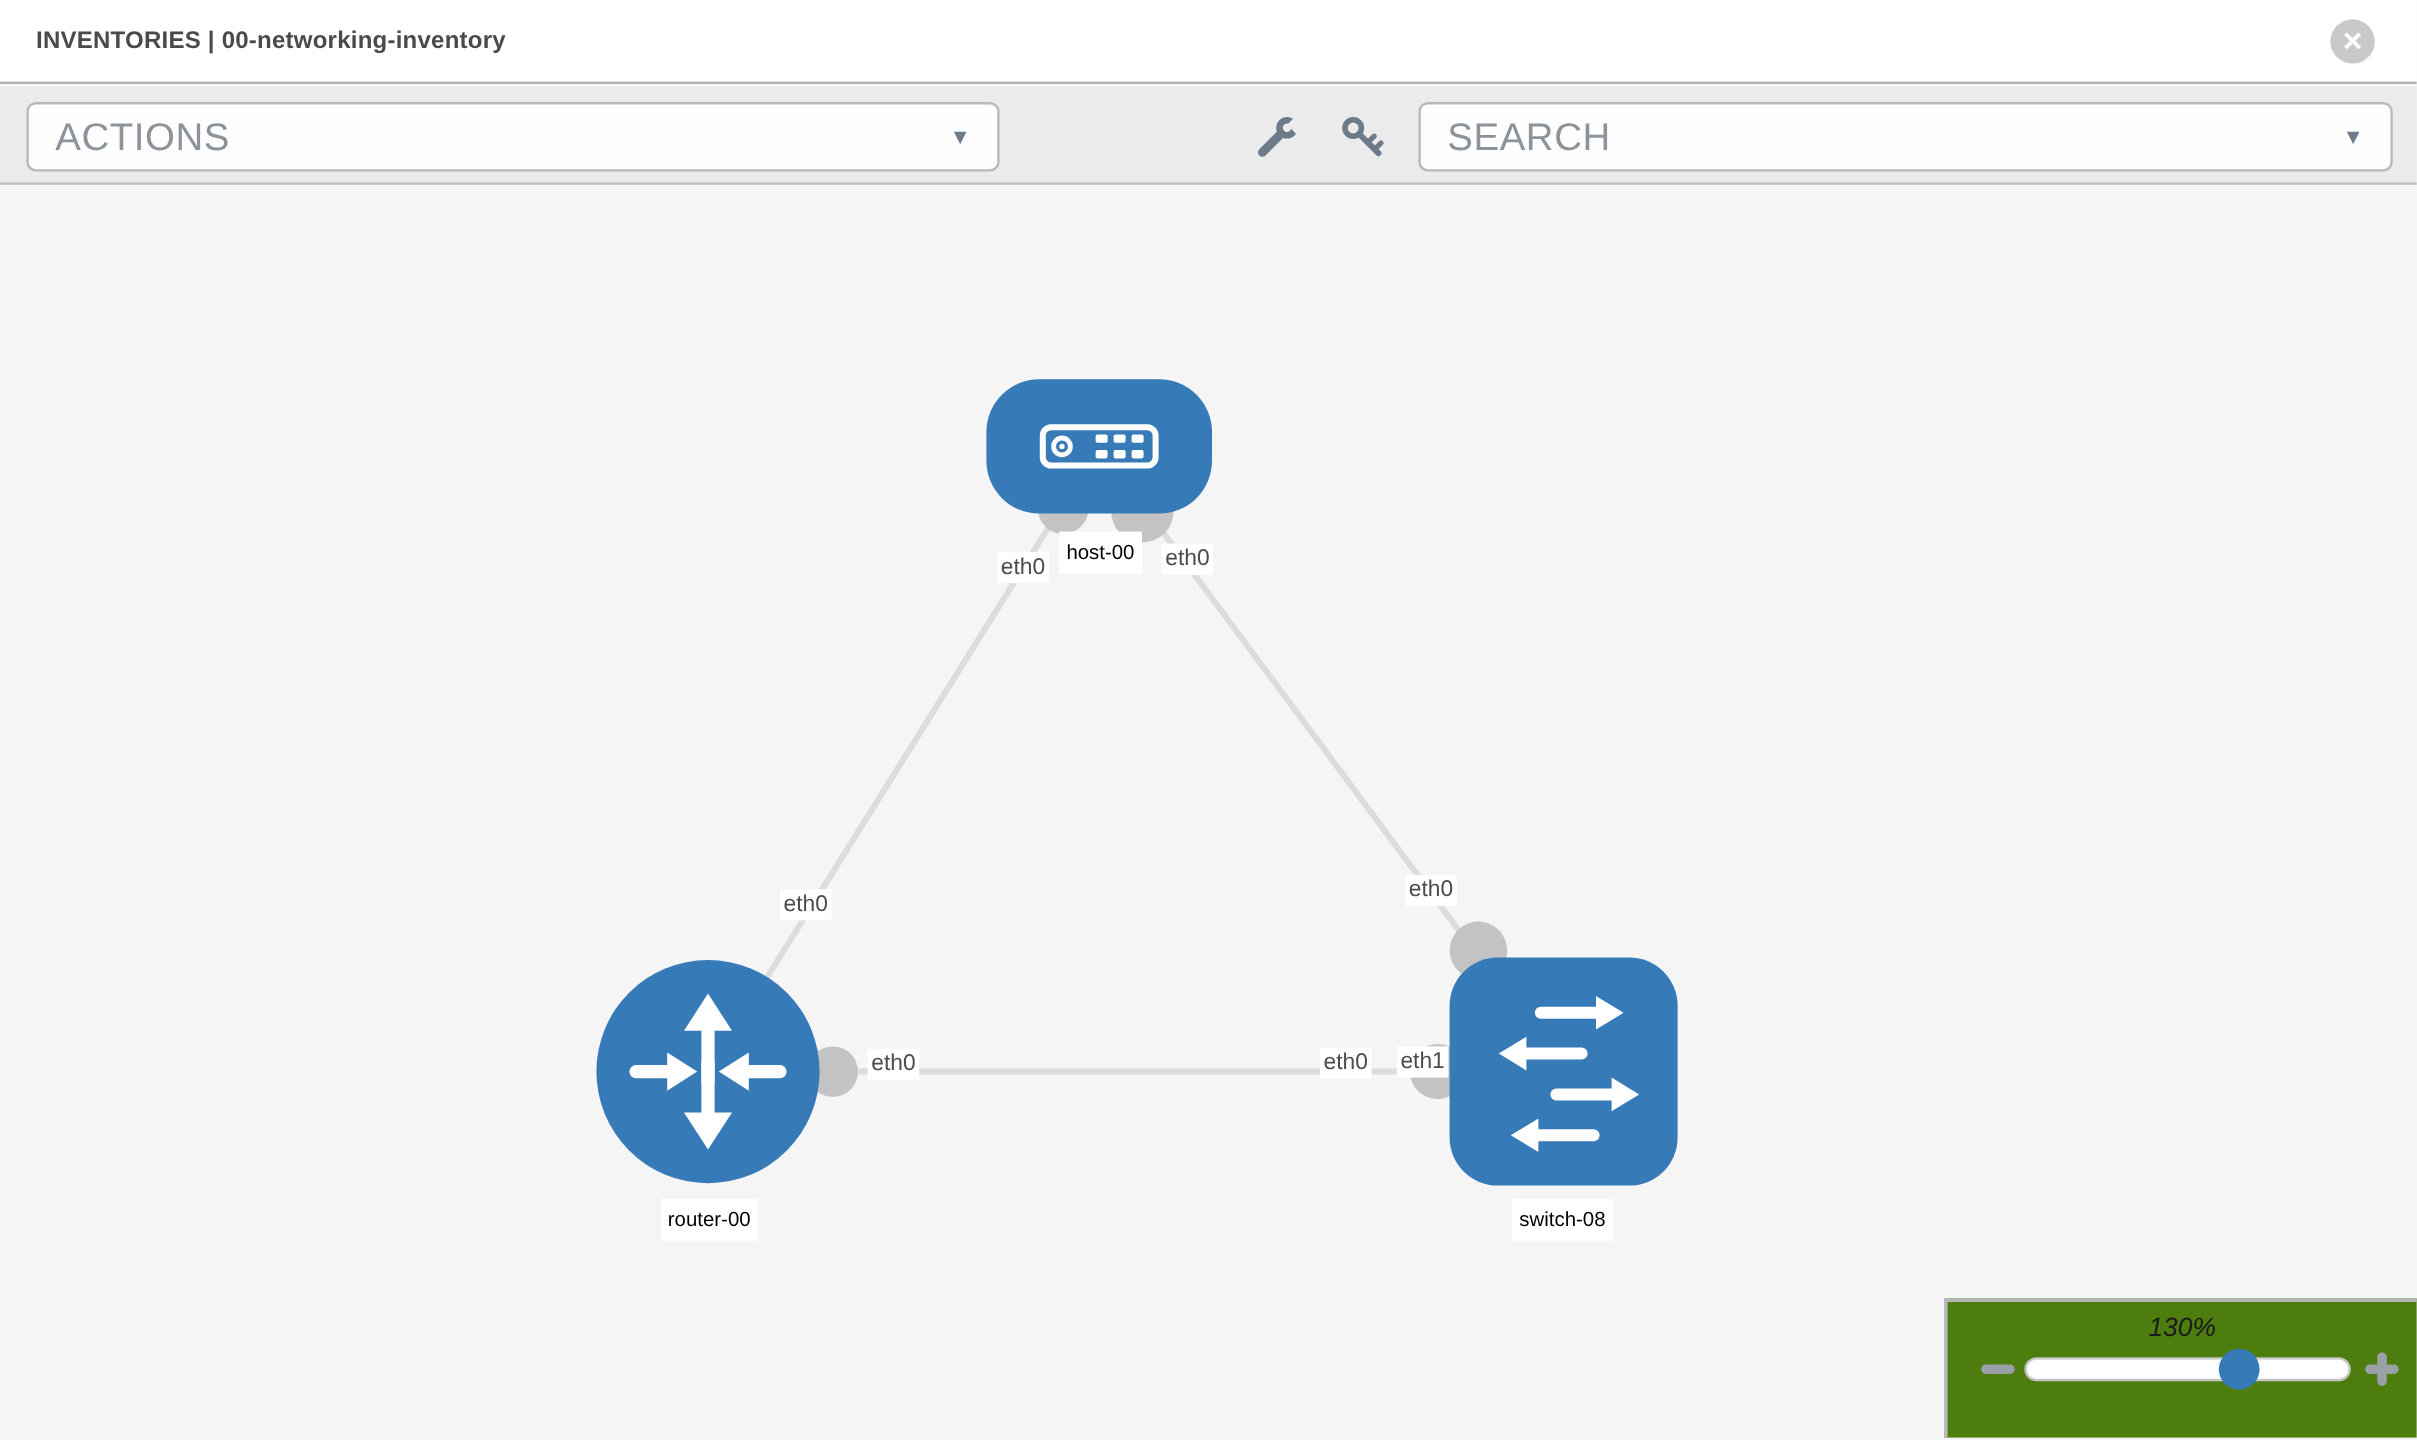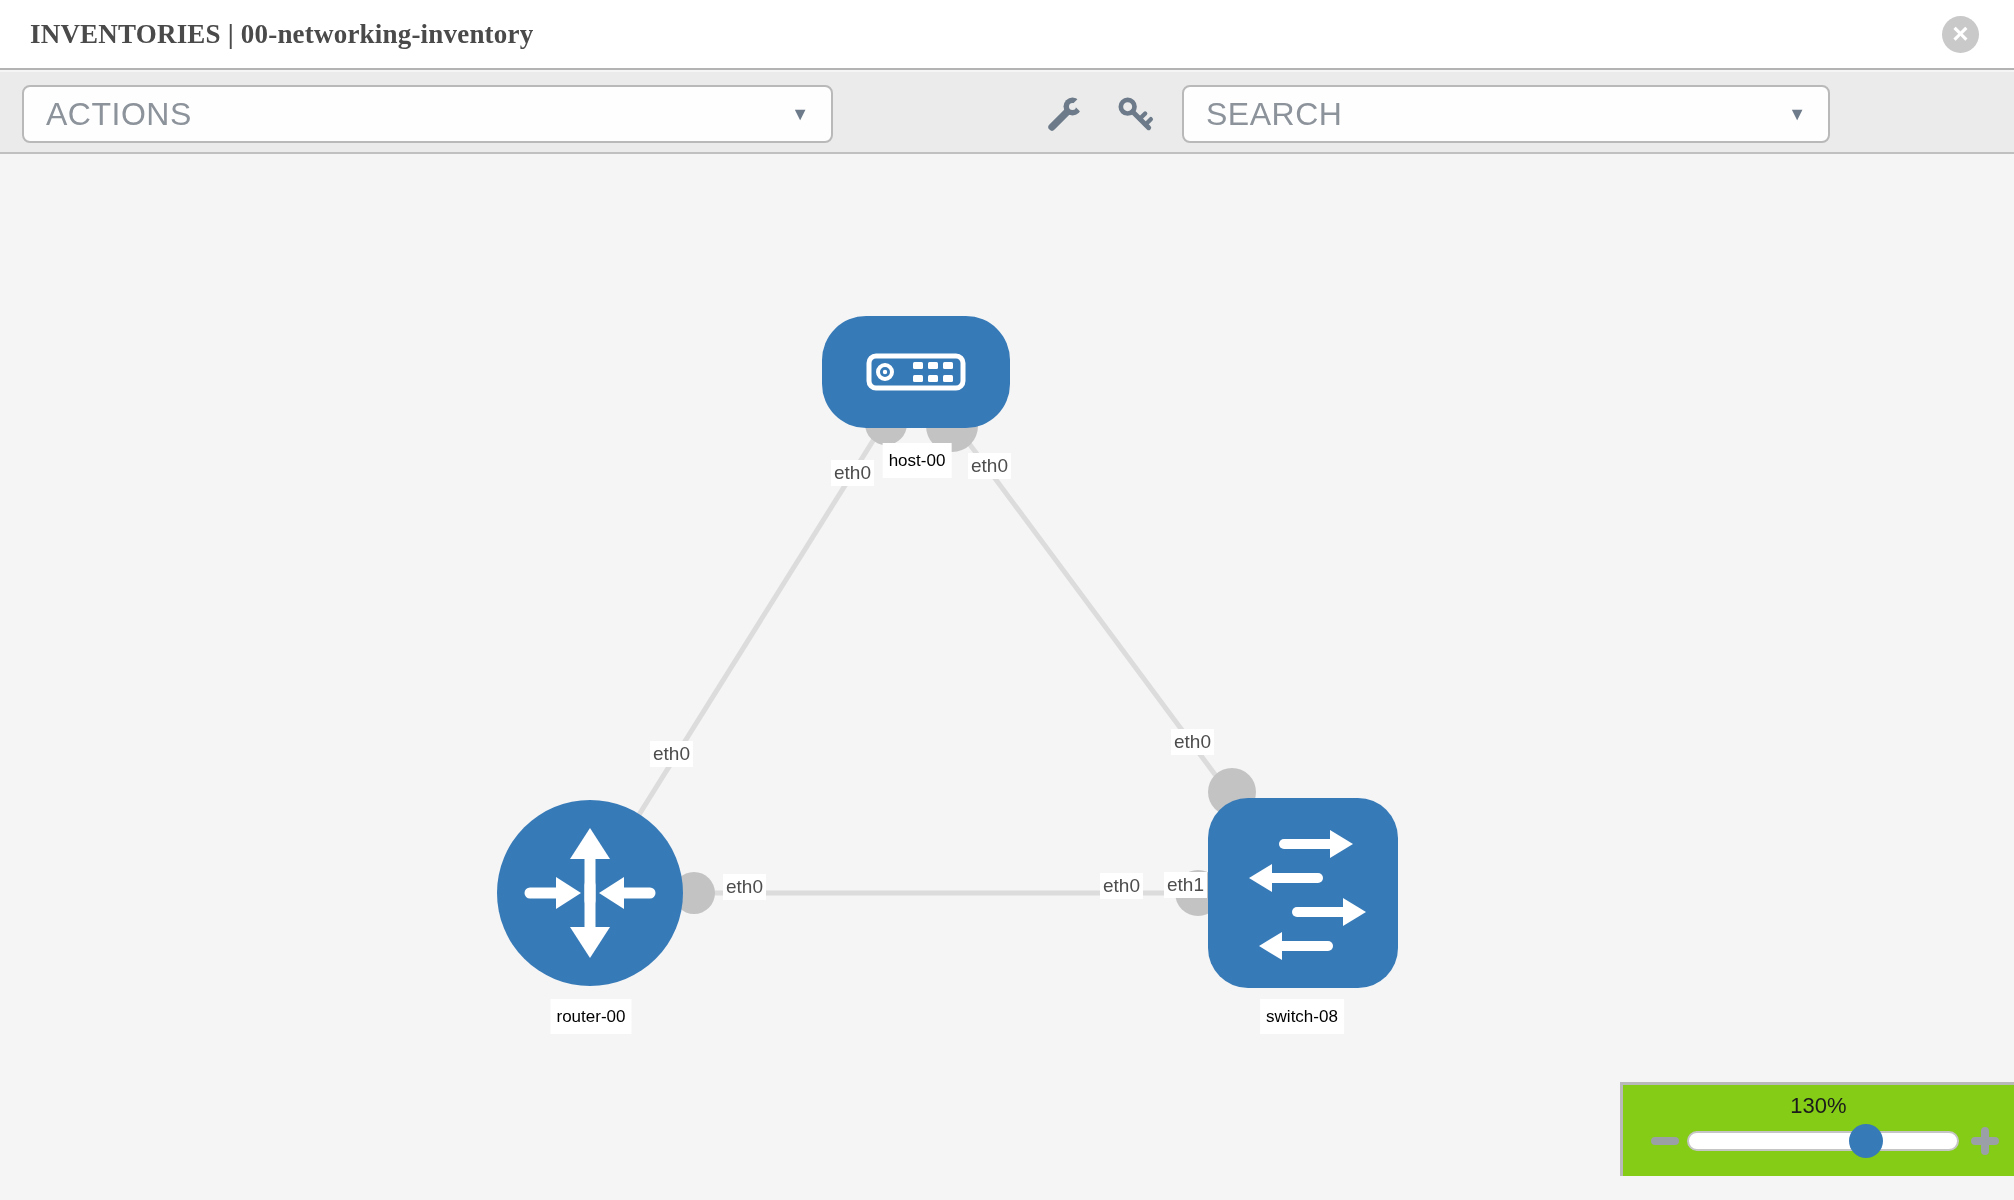--- a/index.html
+++ b/index.html
@@ -2,46 +2,46 @@
 <html><head>
 <meta charset="utf-8">
 <style>
   * { margin:0; padding:0; box-sizing:border-box; }
   html,body { width:2014px; height:1200px; }
   body { font-family:"Liberation Sans", sans-serif; background:#fff; }
   .screen { position:relative; width:2014px; height:1200px; overflow:hidden; background:#f5f5f5; }
 
   
   .header { position:absolute; left:0; top:0; width:2014px; height:70px; background:#ffffff; border-bottom:2px solid #b3b3b3; }
-  .page-title { position:absolute; left:30px; top:0; height:68px; line-height:68px; font-size:27px; font-weight:700; color:#4a4a4a; letter-spacing:0.2px;font-family:Liberation Serif, serif; }
+  .page-title { position:absolute; left:30px; top:0; height:68px; line-height:68px; font-size:20px; font-weight:700; color:#4a4a4a; letter-spacing:0.2px; }
   .close-btn { position:absolute; right:35px; top:16px; width:37px; height:37px; border-radius:50%; background:#c9c9c9; text-align:center; cursor:pointer; }
   .close-btn span { display:block; line-height:35px; font-size:28px; font-weight:700; color:#ffffff; }
 
   
   .toolbar { position:absolute; left:0; top:72px; width:2014px; height:82px; background:#ebebeb; border-bottom:2px solid #c0c0c0; }
   .combo { position:absolute; top:13px; height:58px; background:#fefefe; border:2px solid #b9b9b9; border-radius:8px; cursor:pointer; }
   .combo .combo-label { position:absolute; left:22px; top:0; line-height:54px; font-size:32px; color:#8d939b; letter-spacing:0.5px; }
   .combo .caret { position:absolute; right:22px; top:0; line-height:54px; font-size:18px; color:#6e7b8a; }
   .actions-combo { left:22px; width:811px; }
-  .search-combo { left:1182px; width:648px; }
+  .search-combo { left:1182px; width:812px; }
   .tool-icon { position:absolute; top:22px; width:40px; height:40px; cursor:pointer; }
   .wrench-pos { left:1045px; }
   .key-pos { left:1115px; }
 
   
   .canvas { position:absolute; left:0; top:156px; width:2014px; height:1044px; background:#f5f5f5;padding-left:36px; }
   .topo-svg { position:absolute; left:0; top:0; }
 
   
   .iface-label { position:absolute; background:#ffffff; color:#4d4d4d; font-size:19px; line-height:24px; padding:1px 3px; white-space:nowrap; }
   .node-label { position:absolute; transform:translateX(-50%); background:#ffffff; color:#000000; font-size:17px; line-height:31px; padding:2px 6px; white-space:nowrap;text-align:right; }
   .z2 { z-index:3;margin-left:40px; }
 
   
-  .zoom-panel { position:absolute; left:1620px; top:926px; width:394px; height:94px; background:#84cc16; border:3px solid #b9b9b9; border-right:none; border-bottom:none; }
+  .zoom-panel { position:absolute; left:1620px; top:926px; width:394px; height:116px; background:#4d7c0f; border:3px solid #b9b9b9; border-right:none; border-bottom:none;font-style:italic; }
   .zoom-level { position:absolute; left:0; top:8px; width:100%; text-align:center; font-size:22px; color:#1b1b1b; }
   .zoom-minus { position:absolute; left:28px; top:52px; width:28px; height:8px; border-radius:4px; background:#9aa0a6; cursor:pointer; }
   .zoom-plus { position:absolute; left:348px; top:42px; width:28px; height:28px; cursor:pointer; }
   .zoom-plus .pbar-h { position:absolute; left:0; top:10px; width:28px; height:8px; border-radius:4px; background:#9aa0a6; }
   .zoom-plus .pbar-v { position:absolute; left:10px; top:0; width:8px; height:28px; border-radius:4px; background:#9aa0a6; }
   .slider-track { position:absolute; left:64px; top:46px; width:272px; height:20px; border:2px solid #c5c5c5; border-radius:10px; background:#ffffff; cursor:pointer; }
   .slider-thumb { position:absolute; left:160px; top:-9px; width:34px; height:34px; border-radius:50%; background:#377ab8; cursor:grab; }
 </style>
 </head>
 <body>

